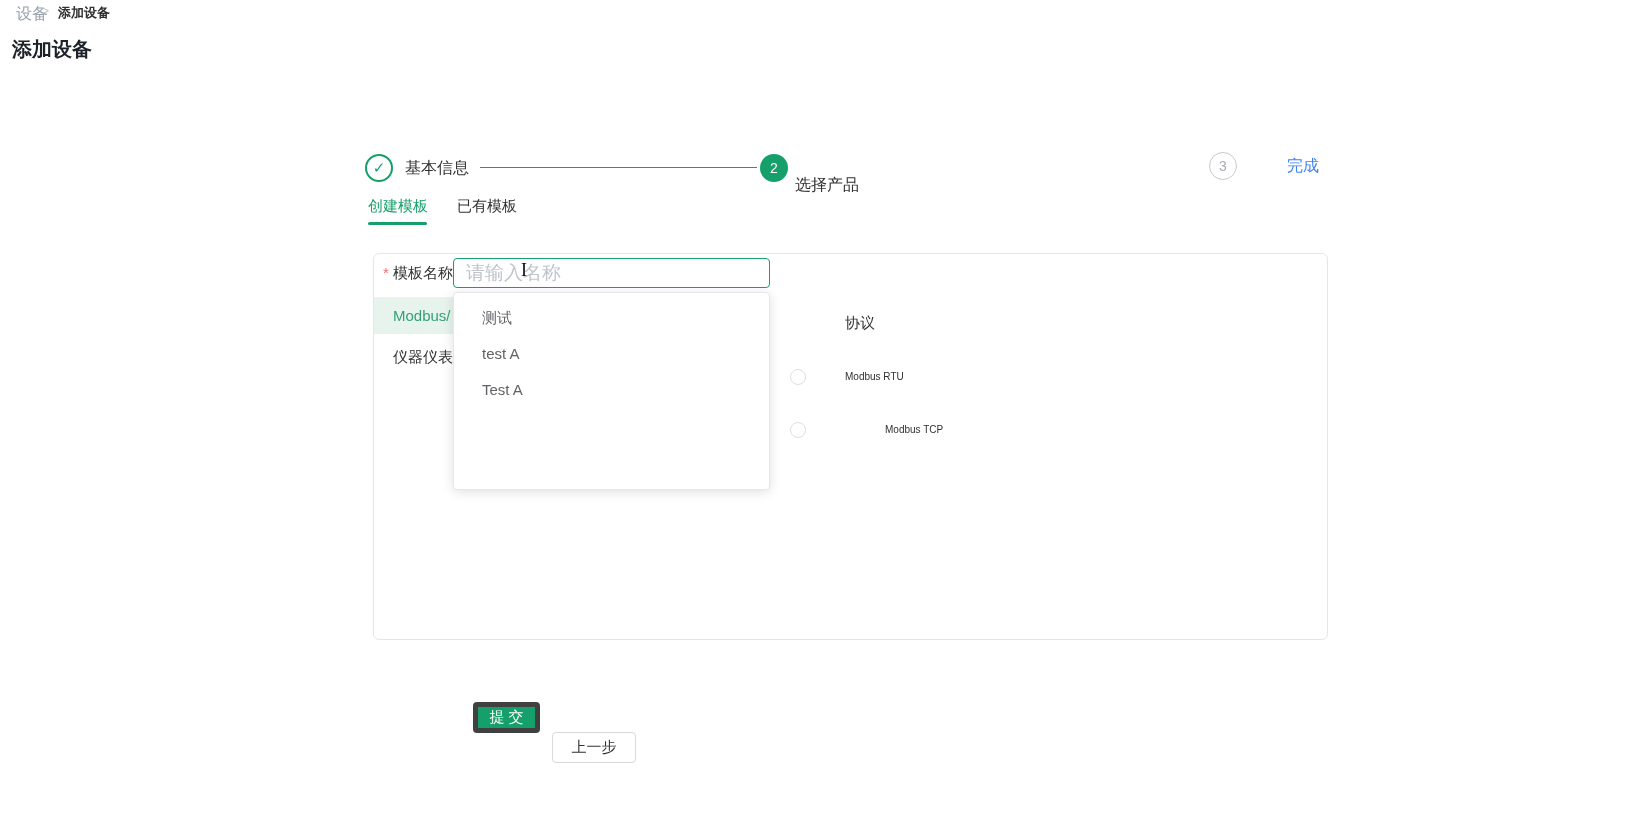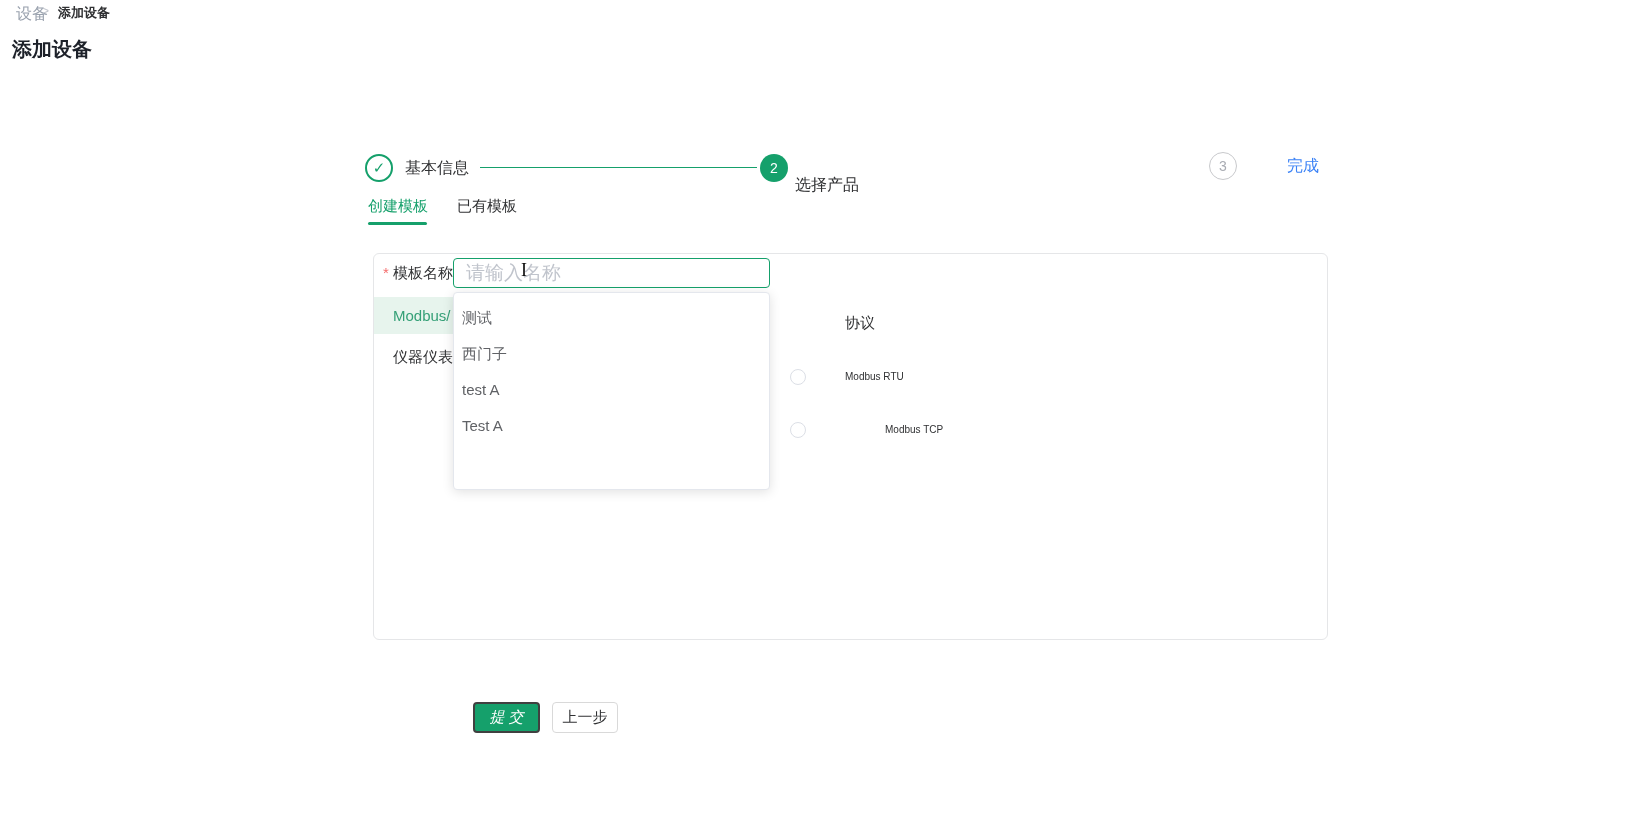--- a/index.html
+++ b/index.html
@@ -92,36 +92,36 @@
   .radio2-label { left:845px; top:422px;margin-left:40px; }
 
   
   .dropdown {
     left:453px; top:292px; width:317px; height:198px;
     background:#fff; border:1px solid #e4e7ed; border-radius:4px;
     box-shadow:0 2px 12px rgba(0,0,0,0.12);
     padding:7px 0; z-index:10;
   }
   .dd-item {
-    height:36px; line-height:36px; padding-left:8px;
+    height:36px; line-height:36px; padding-left:28px;
     font-size:15px; color:#606266; cursor:pointer;
     white-space:nowrap; overflow:hidden;
   }
 
   
   .btn {
     position:absolute; height:31px; border-radius:4px;
     font-size:15px; cursor:pointer; font-family:"Liberation Sans",sans-serif;
   }
   .btn-submit {
     left:473px; top:702px; width:67px;
-    background:#15a06b; border:2px solid #404040; color:#ffffff;font-style:italic;
+    background:#15a06b; border:5px solid #404040; color:#ffffff;
   }
   .btn-back {
-    left:552px; top:702px; width:66px;
+    left:552px; top:732px; width:84px;
     background:#ffffff; border:1px solid #d9d9d9; color:#303133;
   }
 </style>
 </head>
 <body>
 
 <div id="canvas">
 
   <span class="abs crumb-root">设备</span>
   <span class="abs crumb-sep">&gt;</span>
@@ -163,21 +163,20 @@
   <span class="abs radio-label radio2-label">Modbus TCP</span>
 
   <span class="abs req-mark">*</span>
   <span class="abs name-label">模板名称:</span>
   <input class="abs name-input" type="text" placeholder="请输入名称" style="">
 
   <div class="abs ibeam">I</div>
 
   <div class="abs dropdown">
     <div class="dd-item">测试</div>
-    <div class="dd-item">西门子</div>
     <div class="dd-item">test A</div>
     <div class="dd-item">Test A</div>
   </div>
 
   <button class="btn btn-submit">提 交</button>
   <button class="btn btn-back">上一步</button>
 
 </div>
 
 </body></html>

